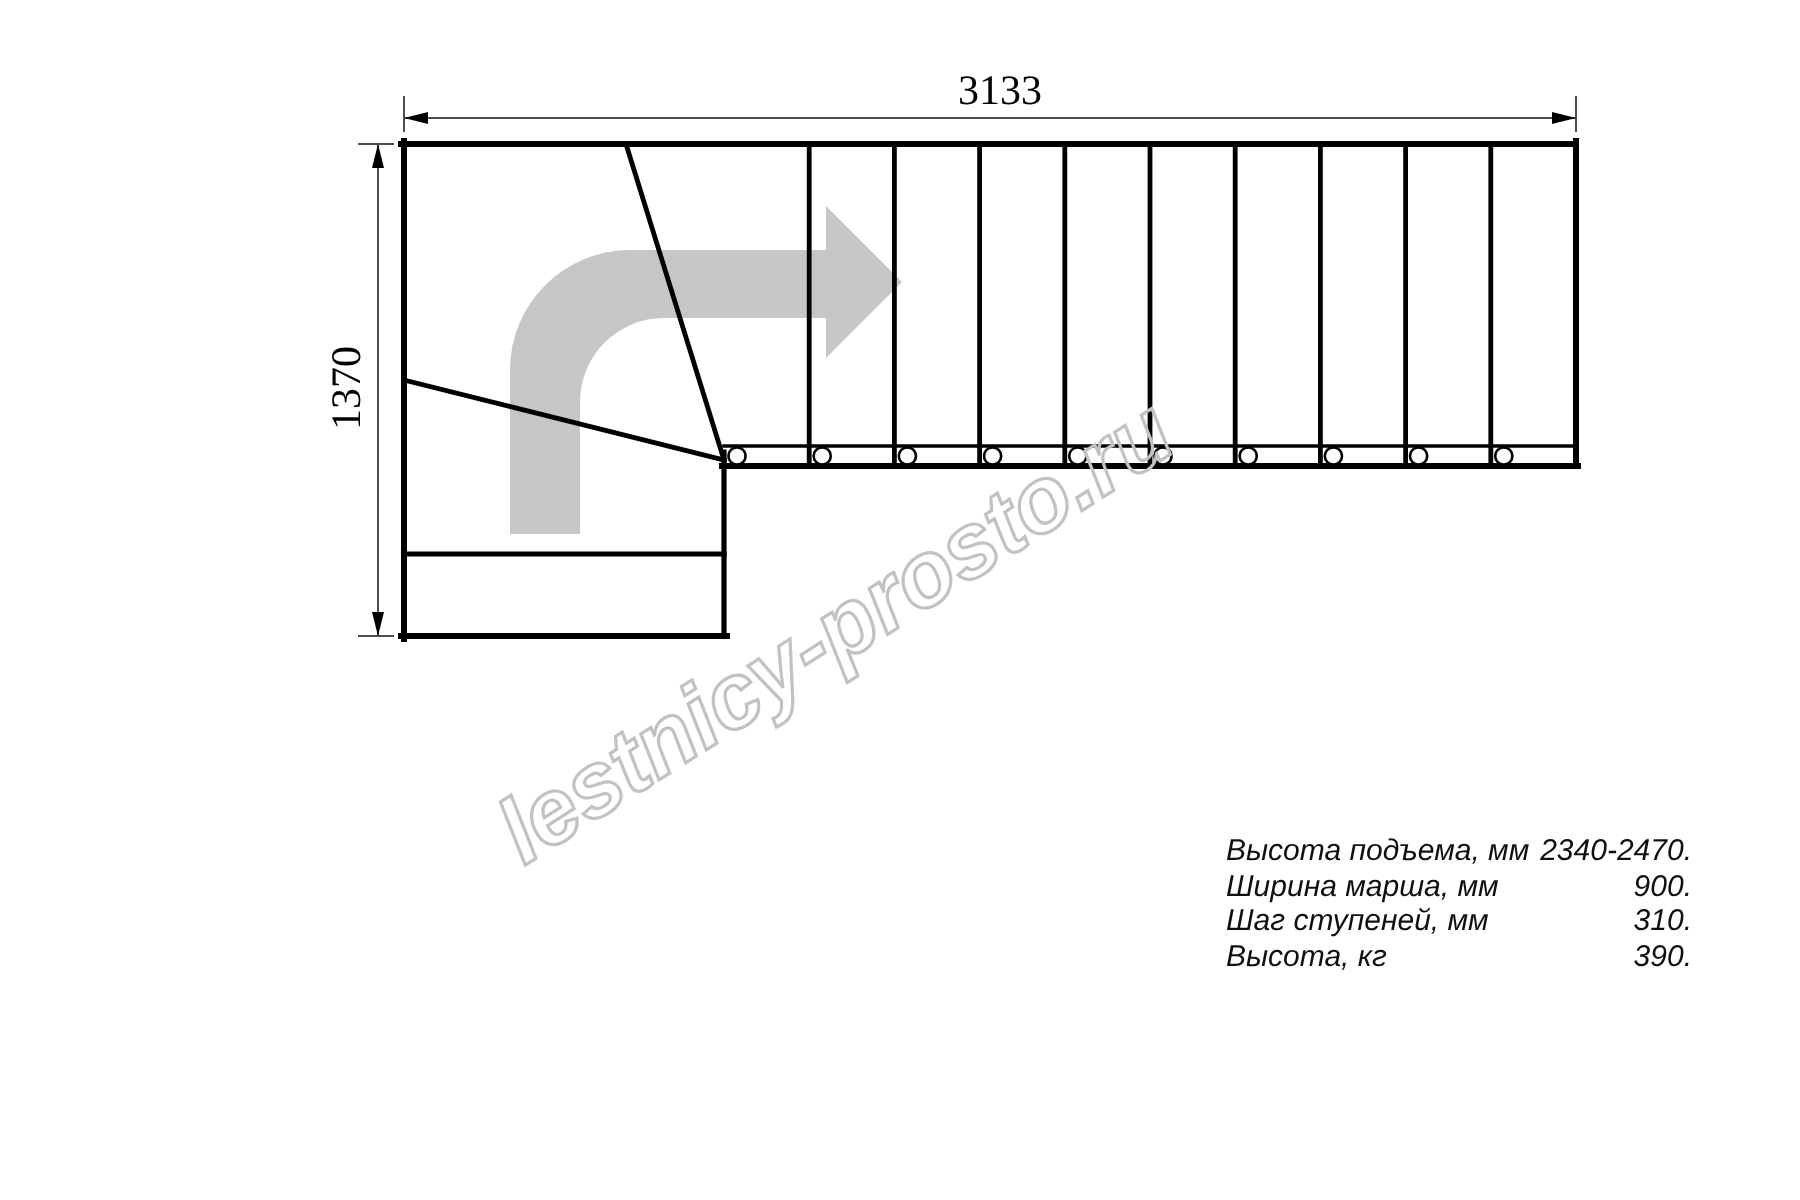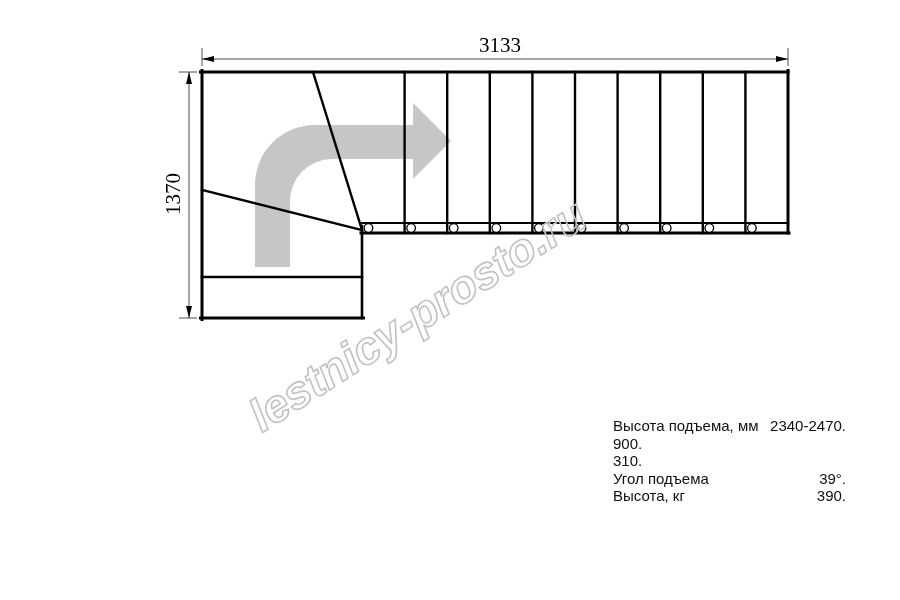--- a/index.html
+++ b/index.html
@@ -58,20 +58,21 @@
     fill: none;
     stroke: var(--wm, #c2c2c2);
     stroke-width: 1.6;
   }
   
   .specs {
     position: absolute;
     left: 613px;
     top: 417px;
     width: 233px;
+    font-style: italic;
     font-size: 15px;
     line-height: 17.6px;
     color: var(--spec, #101010);
   }
   .spec-row {
     display: flex;
     justify-content: space-between;
     white-space: nowrap;
   }
   .spec-row .val { text-align: center; }
@@ -145,28 +146,26 @@
 
     <text class="watermark" transform="translate(262,433) rotate(-32.5)">lestnicy-prosto.ru</text>
   </svg>
 
   <div class="specs">
     <div class="spec-row">
       <span class="lbl">Высота подъема, мм</span>
       <span class="val">2340-2470.</span>
     </div>
     <div class="spec-row">
+      <span class="lbl">Ширина марша, мм</span>
       <span class="val">900.</span>
     </div>
     <div class="spec-row">
+      <span class="lbl">Шаг ступеней, мм</span>
       <span class="val">310.</span>
-    </div>
-    <div class="spec-row">
-      <span class="lbl">Угол подъема</span>
-      <span class="val">39°.</span>
     </div>
     <div class="spec-row">
       <span class="lbl">Высота, кг</span>
       <span class="val">390.</span>
     </div>
   </div>
 
 </div>
 
 </body></html>

